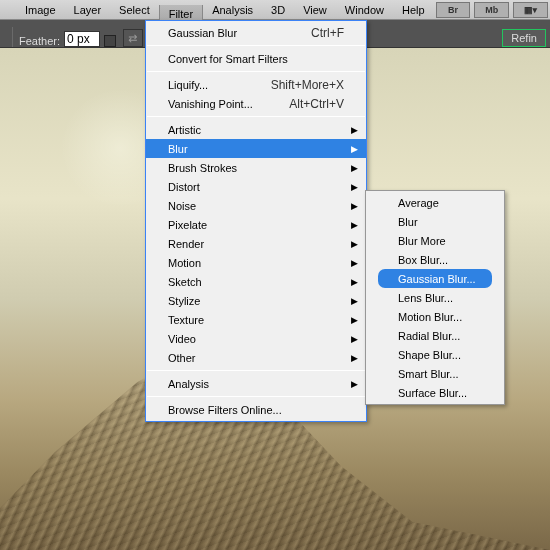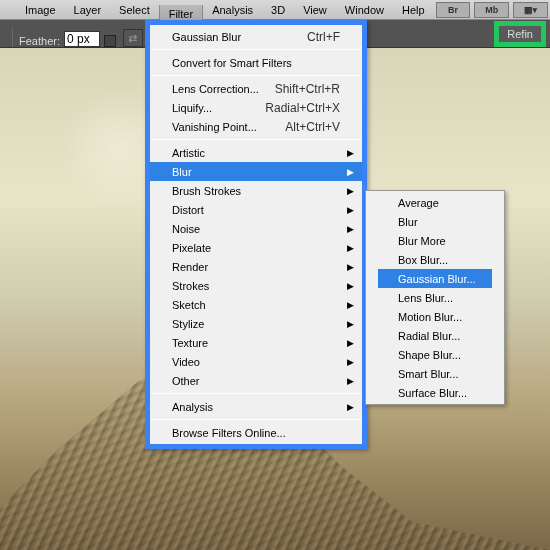--- a/index.html
+++ b/index.html
@@ -11,31 +11,31 @@
 .menubar .mitem { padding: 3px 9px; cursor: pointer; }
 .menubar .mitem.active { background: linear-gradient(180deg, #bababa 0%, #a8a8a8 100%); border-left: 1px solid #888; border-right: 1px solid #888; margin-top: 8px; }
 .menubar .spacer { flex: 1; }
 .menubar .iconbtn { width: 44px; height: 16px; margin: 0 2px; background: #b0b0b0; border: 1px solid #777; display: flex; align-items: center; justify-content: center; font-size: 9px; font-weight: bold; color: #333; }
 .toolbar { position: absolute; top: 20px; left: 0; right: 0; height: 28px; background: #535353; display: flex; align-items: flex-end; padding-left: 6px; border-bottom: 1px solid #333; z-index: 9; color: #ddd; font-size: 11px; }
 .toolbar .sep { width: 1px; height: 20px; background: #3a3a3a; margin: 0 6px; border-right: 1px solid #6a6a6a; }
 .toolbar input[type=text] { width: 36px; height: 16px; background: #fff; border: 1px solid #333; font-size: 12px; padding: 0 2px; color: #000; }
 .toolbar .chk { width: 12px; height: 12px; background: #444; border: 1px solid #222; margin: 0 4px; }
 .toolbar .swapbtn { width: 20px; height: 18px; background: #555; border: 1px solid #333; margin: 0 3px; display:flex; align-items:center; justify-content:center; color:#999; }
 .toolbar .numbox { width: 40px; height: 16px; background: #3a3a3a; border: 1px solid #222; margin-left: 3px; }
-.toolbar .refbtn { margin-left: auto; margin-right: 4px; padding: 2px 8px; background: #5a5a5a; border: 5px solid #22c55e; color: #ddd; }
-.dropdown { position: absolute; top: 20px; left: 145px; width: 222px; background: #f0f0f0; border: 5px solid #3b82f6; box-shadow: 2px 2px 4px rgba(0,0,0,0.3); z-index: 20; padding: 2px 0; }
+.toolbar .refbtn { margin-left: auto; margin-right: 4px; padding: 2px 8px; background: #5a5a5a; border: 1px solid #22c55e; color: #ddd; }
+.dropdown { position: absolute; top: 20px; left: 145px; width: 222px; background: #f0f0f0; border: 1px solid #3b82f6; box-shadow: 2px 2px 4px rgba(0,0,0,0.3); z-index: 20; padding: 2px 0; }
 .dropdown .row { display: flex; align-items: center; height: 19px; padding: 0 22px 0 22px; position: relative; cursor: pointer; }
 .dropdown .row .lbl { flex: 1; }
 .dropdown .row .sc { color: #333; font-size: 12px; }
 .dropdown .row.hl { background: #2f82e3; color: #fff; }
 .dropdown .row .arrow { position: absolute; right: 8px; font-size: 9px; }
 .dropdown .divider { height: 1px; background: #d0d0d0; margin: 3px 1px; border-bottom: 1px solid #fff; }
 .submenu { position: absolute; top: 190px; left: 365px; width: 140px; background: #f0f0f0; border: 1px solid #979797; box-shadow: 2px 2px 4px rgba(0,0,0,0.3); z-index: 30; padding: 2px 12px; }
 .submenu .row { display: flex; align-items: center; height: 19px; padding: 0 14px 0 20px; cursor: pointer; }
-.submenu .row.hl { background: #2f82e3; color: #fff; }
+.submenu .row.hl { background: #2f82e3; color: #fff; border-radius: 7px; }
 </style>
 </head>
 <body>
 
 <div class="canvas-bg"></div>
 
 <div class="menubar">
   <div class="mitem">Image</div>
   <div class="mitem">Layer</div>
   <div class="mitem">Select</div>
@@ -66,26 +66,22 @@
   <div class="row">
     <span class="lbl">Gaussian Blur</span>
     <span class="sc">Ctrl+F</span>
   </div>
   <div class="divider"></div>
   <div class="row">
       <span class="lbl">Convert for Smart Filters</span>
     </div>
   <div class="divider"></div>
   <div class="row">
-      <span class="lbl">Lens Correction...</span>
-      <span class="sc">Shift+Ctrl+R</span>
-    </div>
-  <div class="row">
       <span class="lbl">Liquify...</span>
-      <span class="sc">Radial+Ctrl+X</span>
+      <span class="sc">Shift+More+X</span>
     </div>
   <div class="row">
       <span class="lbl">Vanishing Point...</span>
       <span class="sc">Alt+Ctrl+V</span>
     </div>
   <div class="divider"></div>
   <div id="groups">
       <div class="row">
         <span class="lbl">Artistic</span>
         <span class="arrow">▶</span>
@@ -108,21 +104,21 @@
       </div>
       <div class="row">
         <span class="lbl">Pixelate</span>
         <span class="arrow">▶</span>
       </div>
       <div class="row">
         <span class="lbl">Render</span>
         <span class="arrow">▶</span>
       </div>
       <div class="row">
-        <span class="lbl">Strokes</span>
+        <span class="lbl">Motion</span>
         <span class="arrow">▶</span>
       </div>
       <div class="row">
         <span class="lbl">Sketch</span>
         <span class="arrow">▶</span>
       </div>
       <div class="row">
         <span class="lbl">Stylize</span>
         <span class="arrow">▶</span>
       </div>

